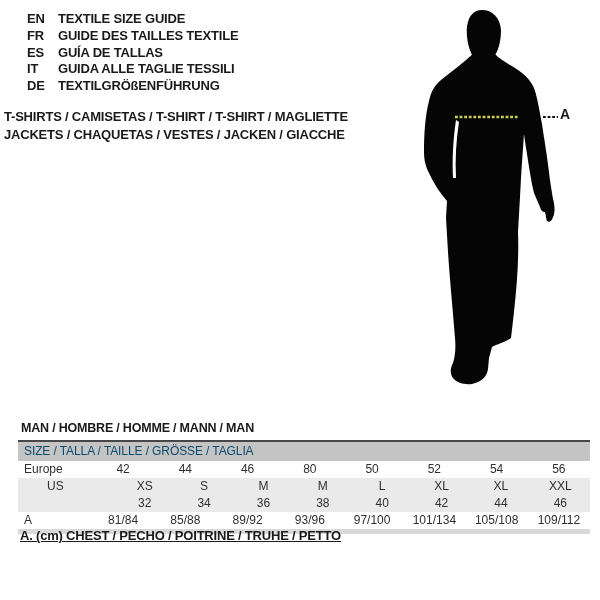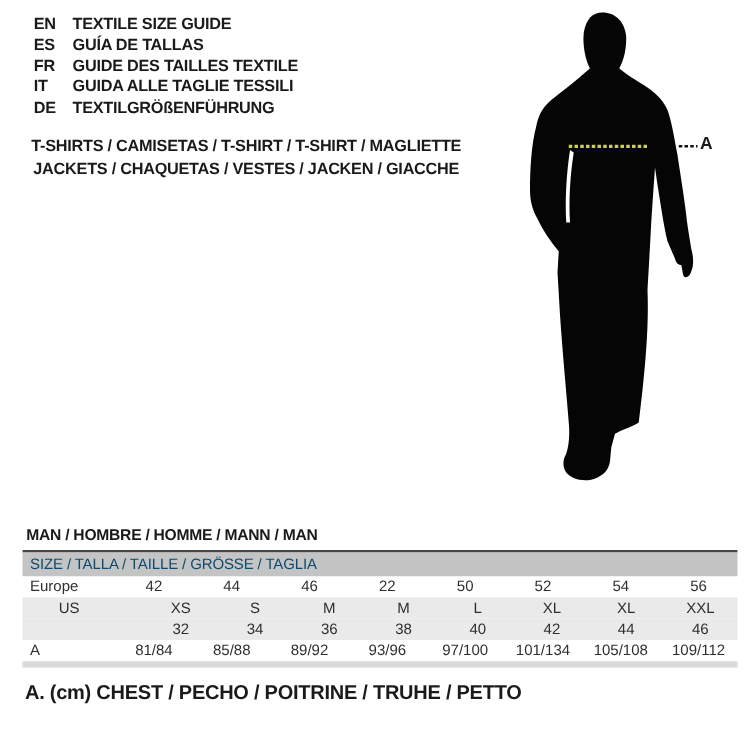--- a/index.html
+++ b/index.html
@@ -6,60 +6,60 @@
   #screen{position:relative;width:600px;height:600px;background:#ffffff;overflow:hidden;
           font-family:"Liberation Sans", sans-serif;color:#1a1a1a;}
 
   
   .lang-block{position:absolute;left:27px;top:11px;}
   .lang-row{display:flex;height:16.8px;line-height:16.8px;font-size:13px;font-weight:700;letter-spacing:-0.2px;}
   .lang-code{width:31px;}
   .lang-title{white-space:nowrap;}
 
   
-  .cat-block{position:absolute;left:25px;top:108px;text-align:center;}
+  .cat-block{position:absolute;left:4px;top:108px;}
   .cat-line{height:17.6px;line-height:17.6px;font-size:13px;font-weight:700;letter-spacing:-0.2px;white-space:nowrap;}
 
   
   .figure-wrap{position:absolute;left:415px;top:0;width:170px;height:400px;}
   .measure-label{position:absolute;left:560px;top:106px;font-size:14px;font-weight:600;}
 
   
   .section-title{position:absolute;left:21px;top:421px;font-size:12.5px;font-weight:700;letter-spacing:-0.2px;}
 
   
   .size-table{position:absolute;left:18px;top:440px;width:572px;font-size:12px;color:#2f2f2f;}
   .t-topline{height:2px;background:#474747;}
   .t-header{height:19px;line-height:19px;background:#c4c4c4;color:#0c4a6e;padding-left:6px;letter-spacing:-0.1px;}
   .t-row{display:flex;height:17px;line-height:17px;}
   .t-row.shade{background:#eaeaea;padding-left:23px;}
   .t-label{width:68px;padding-left:6px;text-align:left;}
   .t-cell{flex:1;text-align:center;}
   .t-bottomline{height:5px;background:#d9d9d9;}
 
   
-  .footnote{position:absolute;left:20px;top:546px;font-size:16px;font-weight:700;letter-spacing:-0.2px;}
+  .footnote{position:absolute;left:20px;top:528px;font-size:13px;font-weight:700;letter-spacing:-0.2px;text-decoration:underline;}
 </style>
 </head>
 <body>
 
 <div id="screen">
 
   <div class="lang-block">
     <div class="lang-row">
       <span class="lang-code">EN</span>
       <span class="lang-title">TEXTILE SIZE GUIDE</span>
     </div>
     <div class="lang-row">
+      <span class="lang-code">FR</span>
+      <span class="lang-title">GUIDE DES TAILLES TEXTILE</span>
+    </div>
+    <div class="lang-row">
       <span class="lang-code">ES</span>
       <span class="lang-title">GUÍA DE TALLAS</span>
-    </div>
-    <div class="lang-row">
-      <span class="lang-code">FR</span>
-      <span class="lang-title">GUIDE DES TAILLES TEXTILE</span>
     </div>
     <div class="lang-row">
       <span class="lang-code">IT</span>
       <span class="lang-title">GUIDA ALLE TAGLIE TESSILI</span>
     </div>
     <div class="lang-row">
       <span class="lang-code">DE</span>
       <span class="lang-title">TEXTILGRÖßENFÜHRUNG</span>
     </div>
   </div>
@@ -104,21 +104,21 @@
 
   <div class="size-table">
     <div class="t-topline"></div>
     <div class="t-header">SIZE / TALLA / TAILLE / GRÖSSE / TAGLIA</div>
 
     <div class="t-row">
       <div class="t-label">Europe</div>
       <div class="t-cell">42</div>
       <div class="t-cell">44</div>
       <div class="t-cell">46</div>
-      <div class="t-cell">22</div>
+      <div class="t-cell">80</div>
       <div class="t-cell">50</div>
       <div class="t-cell">52</div>
       <div class="t-cell">54</div>
       <div class="t-cell">56</div>
     </div>
 
     <div class="t-row shade">
       <div class="t-label">US</div>
       <div class="t-cell">XS</div>
       <div class="t-cell">S</div>

